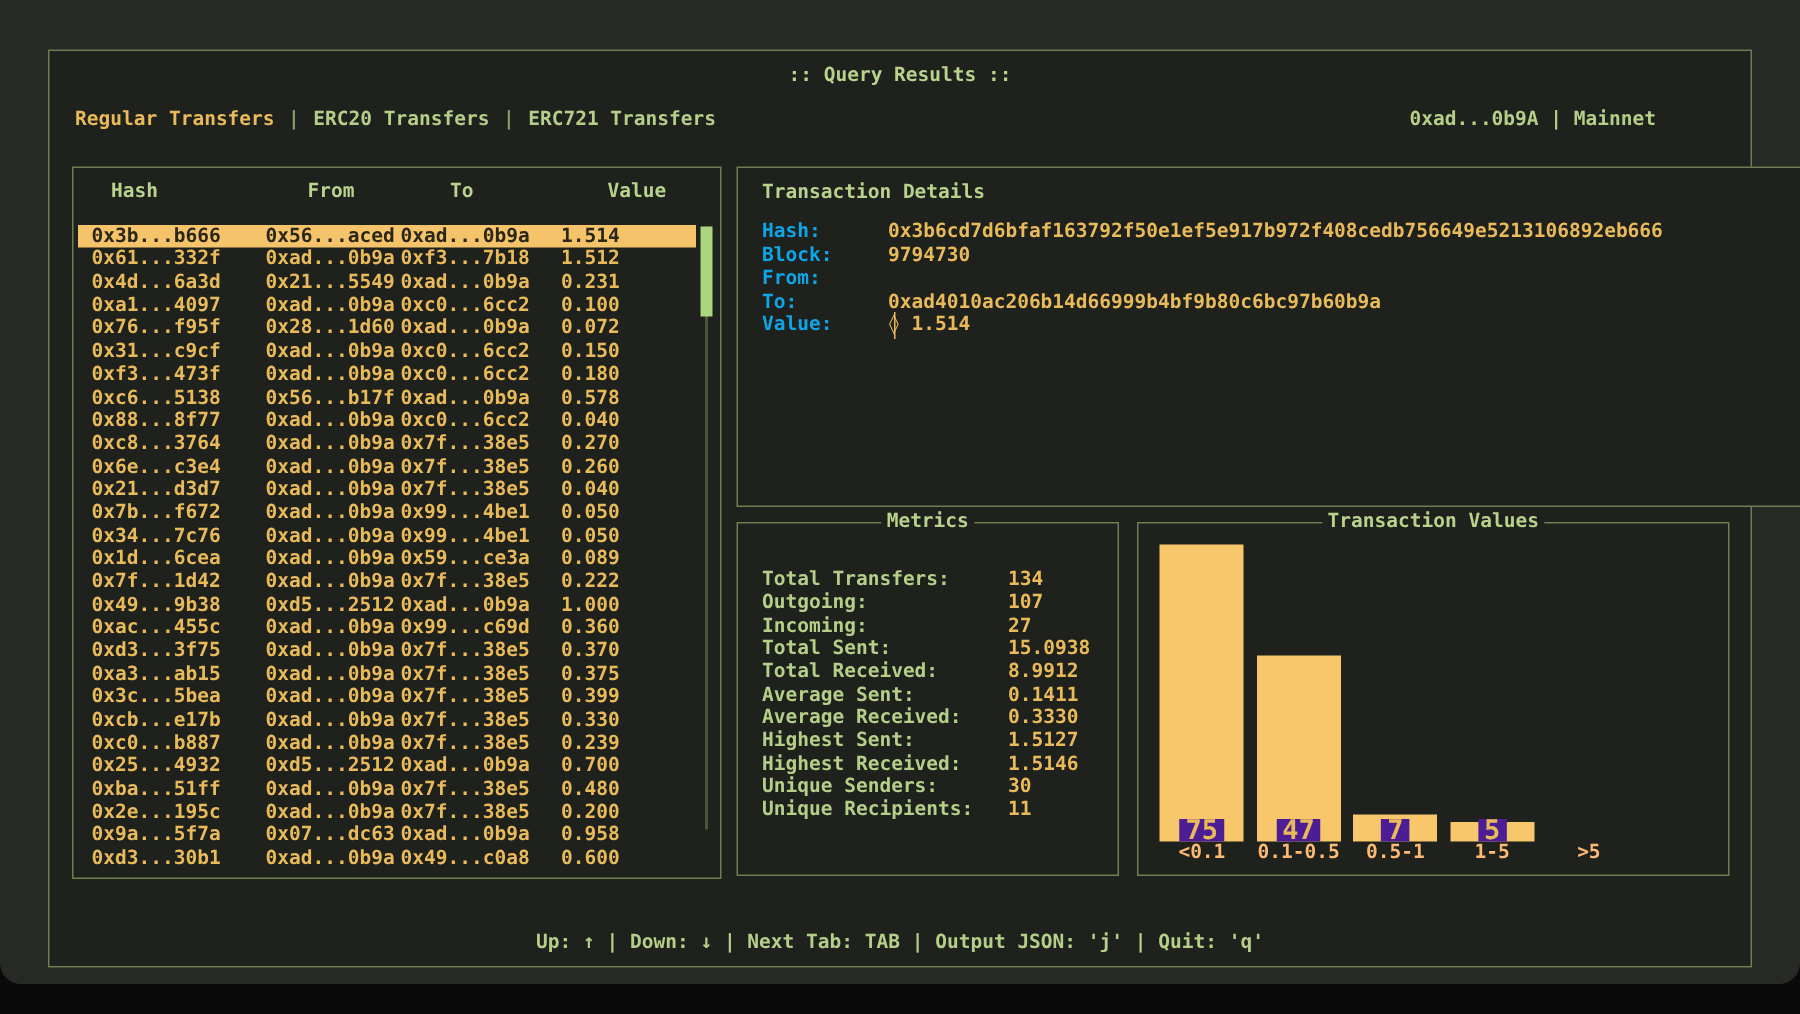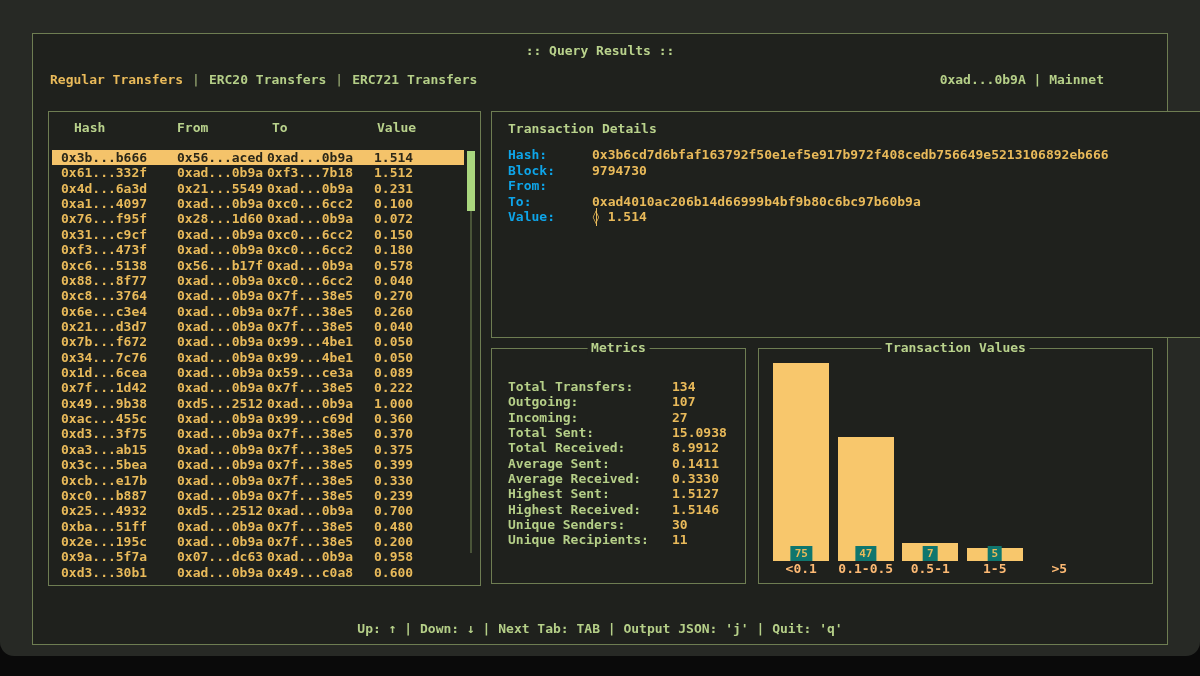--- a/index.html
+++ b/index.html
@@ -30,21 +30,21 @@
   .panel-details { left:458px; top:77px;  width:784px; height:227px; }
   .panel-metrics { left:458px; top:314px; width:255px; height:236px; }
   .panel-chart   { left:725px; top:314px; width:395px; height:236px; }
   .legend {
     position:absolute; top:-9px; left:50%; transform:translateX(-50%);
     background:#1f211d; padding:0 4px; color:#b9d28c; white-space:pre;
   }
 
   
   .thead { position:absolute; top:8px; left:25px; right:20px; display:flex; color:#b9d28c; }
-  .thead .h0 { width:103px; } .thead .h1 { width:95px; } .thead .h2 { width:105px; }
+  .thead .h0 { width:103px; } .thead .h1 { width:95px;margin-left:28px; } .thead .h2 { width:105px; }
   .tbody { position:absolute; top:38px; left:3px; right:16px; }
   .trow { height:15.36px; line-height:15.4px; display:flex; padding-left:9px; color:#e9ba5a; white-space:pre; cursor:pointer; }
   .trow.selected { background:#f4c36a; color:#2b2718; }
   .tc0 { width:116px; } .tc1 { width:90px; } .tc2 { width:107px; }
   .scroll-track { position:absolute; top:39px; bottom:32px; right:8px; width:2px; background:#74875380; }
   .scroll-thumb { position:absolute; top:39px; right:5px; width:8px; height:60px; background:#a9d67e; cursor:grab; }
 
   
   .dtitle { position:absolute; top:9px; left:16px; color:#b9d28c; }
   .fields { position:absolute; top:35px; left:16px; right:10px; }
@@ -60,21 +60,21 @@
   .mlabel { width:164px; color:#b5cf88; }
   .mvalue { color:#e9ba5a; }
 
   
   .chart-cols { position:absolute; left:10px; bottom:6px; display:flex; }
   .ccol { width:64.5px; display:flex; flex-direction:column; align-items:center; }
   .cbar-area { height:198px; width:100%; display:flex; align-items:flex-end; justify-content:center; }
   .cbar { width:56px; background:#f8c76c; position:relative; }
   .cbar-label {
     position:absolute; bottom:0; left:50%; transform:translateX(-50%);
-    background:#0f766e; color:#e9ba5a; padding:0 4px; height:15px; line-height:15px; font-size:11px;
+    background:#4c1d95; color:#e9ba5a; padding:0 4px; height:15px; line-height:15px; font-size:18px;
   }
   .ccat { height:16px; line-height:16px; color:#fdba74; white-space:pre; }
 
   
   .footer { position:absolute; bottom:8px; left:0; width:100%; text-align:center; color:#b5cf88; white-space:pre; }
 </style>
 </head>
 <body>
 
 <div class="terminal">

